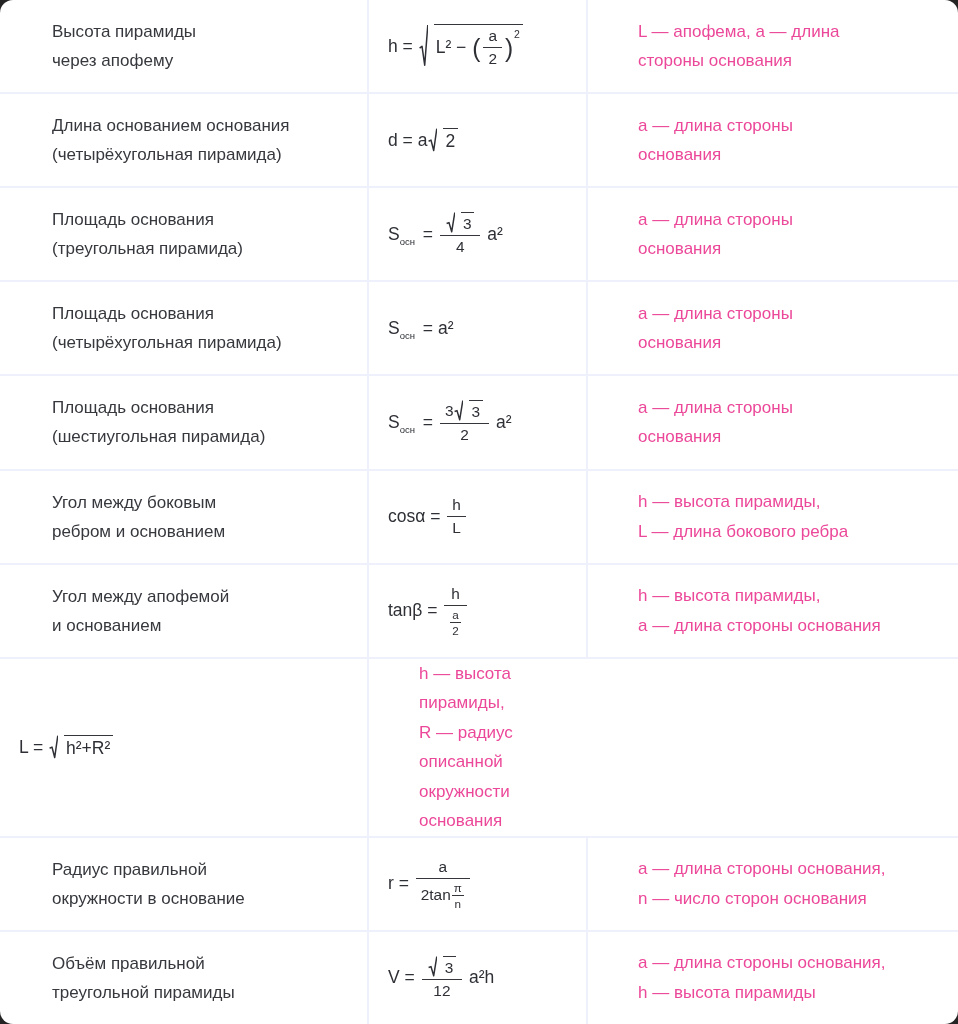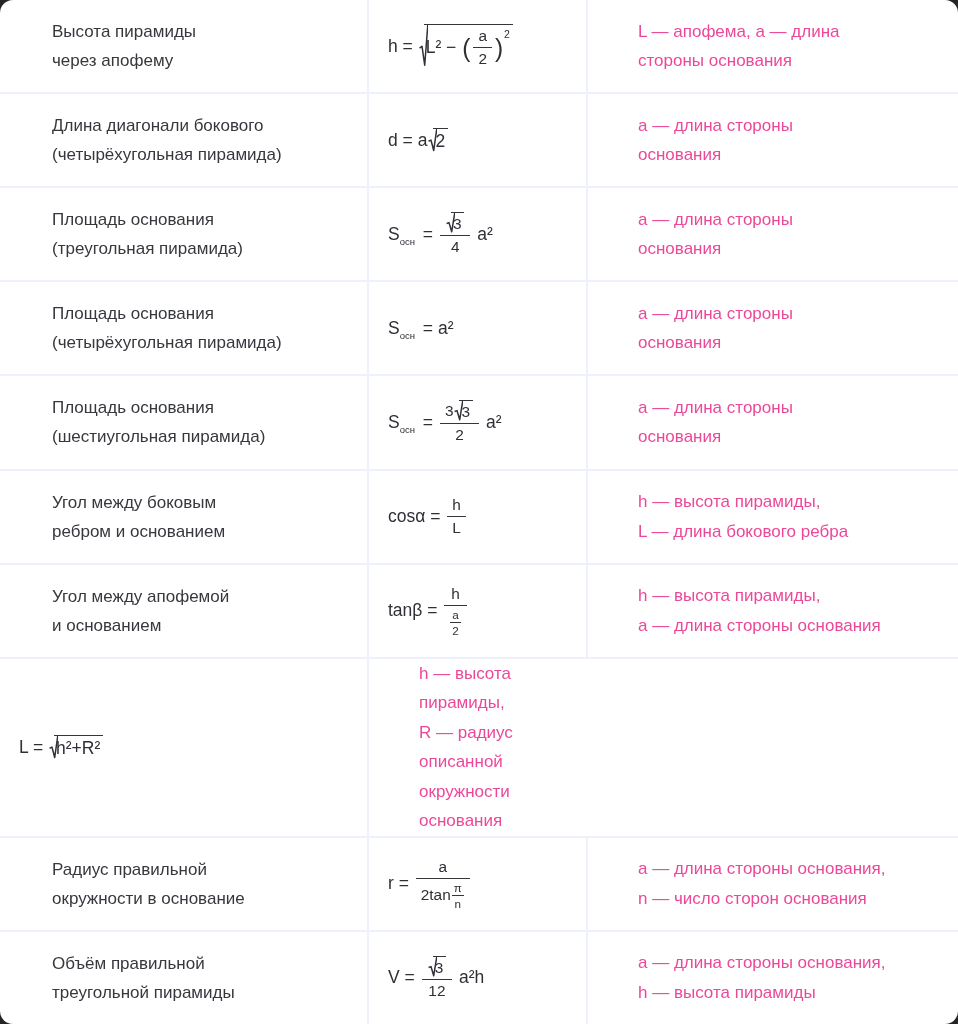--- a/index.html
+++ b/index.html
@@ -59,21 +59,21 @@
   }
   .frac .num,.frac .den{display:flex;justify-content:center;align-items:center;}
   .frac .num{padding:0 5px 2px;}
   .frac .den{padding:2px 5px 0;border-top:1.5px solid #34363b;}
   .frac .frac{font-size:0.76em;margin:0 1px;}
   .frac .frac .num{padding:0 2px 1px;}
   .frac .frac .den{padding:1px 2px 0;border-top-width:1.2px;}
   .sqrt{position:relative;display:inline-flex;margin:0 1px;}
   .sqrt .rad{position:absolute;left:0;top:0;height:100%;width:9px;display:block;}
   .sqrt-body{
-    margin-left:5px;
+    margin-left:15px;
     border-top:1.6px solid #34363b;
     padding:2px 3px 0 2px;
     display:inline-flex;align-items:center;
   }
   .fpar{
     font-size:1.4em;font-weight:400;line-height:0.9;
     display:inline-block;transform:scaleY(1.08);margin:0 1px;
   }
   .fhsup{font-size:10.5px;align-self:flex-start;margin-top:1px;}
 </style>
@@ -104,21 +104,21 @@
             <span class="fpar">)</span>
             <span class="fhsup">2</span>
           </span>
         </span>
       </div>
     <div class="cell cell-legend">L — апофема, a — длина
 стороны основания</div>
   </div>
 
   <div class="row">
-    <div class="cell cell-name">Длина диагонали бокового
+    <div class="cell cell-name">Длина основанием основания
 (четырёхугольная пирамида)</div>
     <div class="cell cell-formula">
         <span class="ftxt">d = a</span>
         <span class="sqrt">
           <svg class="rad" viewBox="0 0 9 40" preserveAspectRatio="none">
             <path d="M0.6 22 L3 20.2 L5.7 37.5 L8.8 1" fill="none" stroke="currentColor" stroke-width="1.5" vector-effect="non-scaling-stroke" stroke-linejoin="round"></path>
           </svg>
           <span class="sqrt-body">
             <span class="ftxt">2</span>
           </span>

